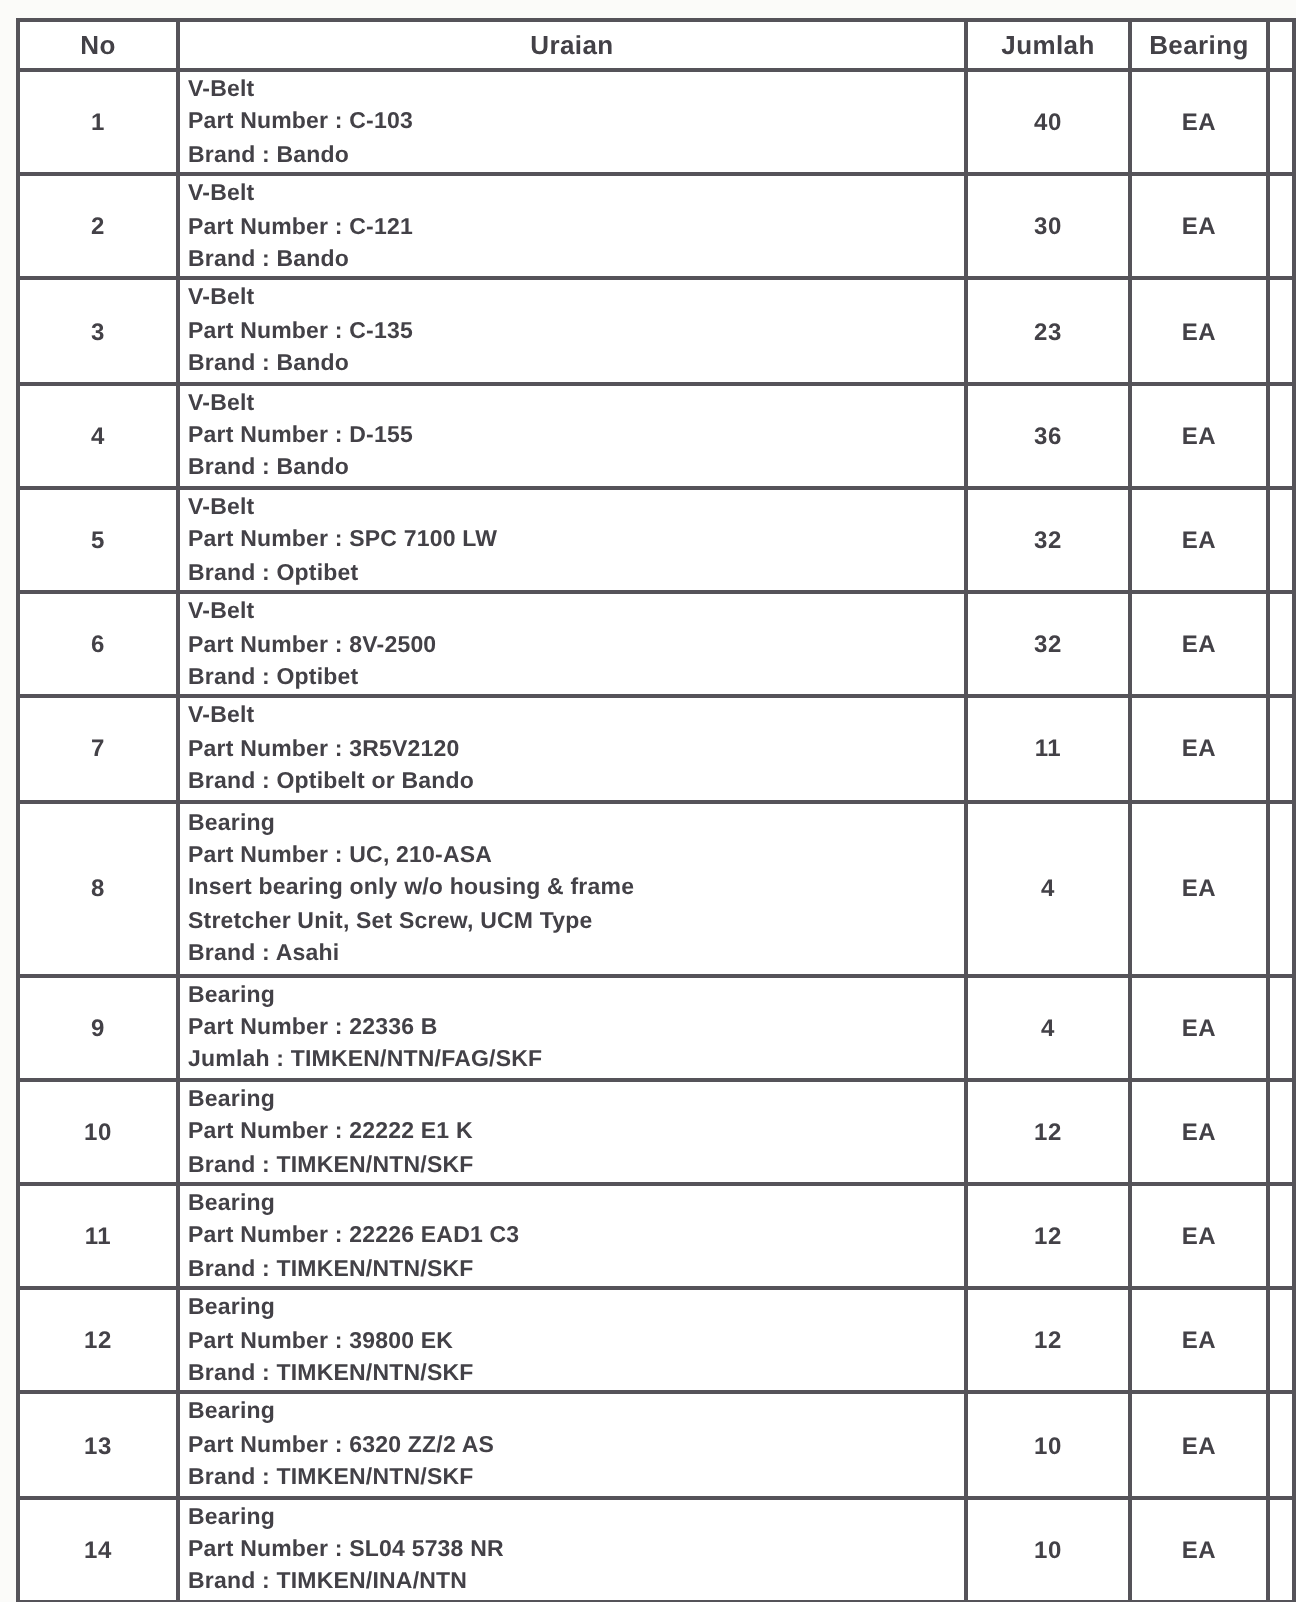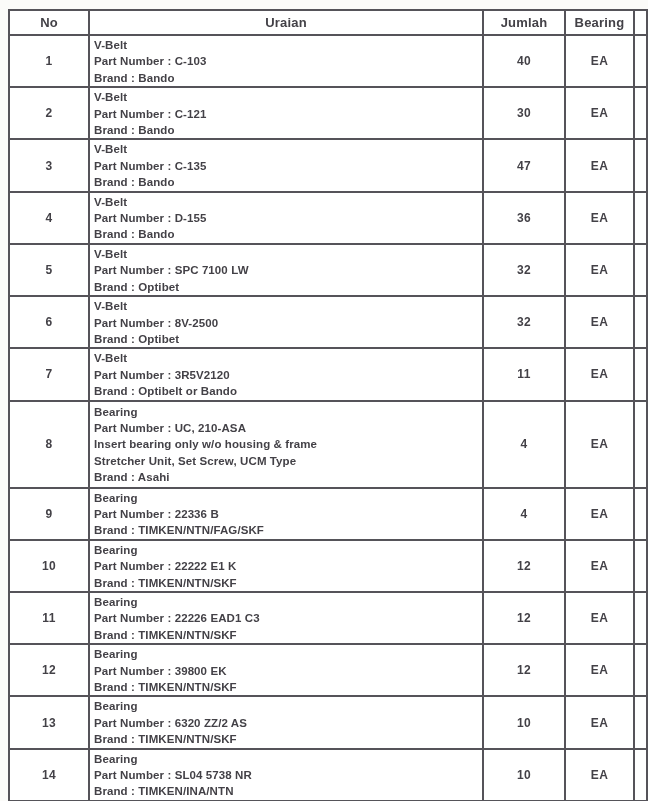--- a/index.html
+++ b/index.html
@@ -111,21 +111,21 @@
     <td class="c-cut"></td>
   </tr>
 
   <tr class="part-row">
     <td class="c-no">3</td>
     <td class="c-uraian">
             <div>V-Belt</div>
             <div>Part Number : C-135</div>
             <div>Brand : Bando</div>
           </td>
-    <td class="c-jumlah">47</td>
+    <td class="c-jumlah">23</td>
     <td class="c-satuan">EA</td>
     <td class="c-cut"></td>
   </tr>
 
   <tr class="part-row">
     <td class="c-no">4</td>
     <td class="c-uraian">
             <div>V-Belt</div>
             <div>Part Number : D-155</div>
             <div>Brand : Bando</div>
@@ -183,21 +183,21 @@
     <td class="c-jumlah">4</td>
     <td class="c-satuan">EA</td>
     <td class="c-cut"></td>
   </tr>
 
   <tr class="part-row">
     <td class="c-no">9</td>
     <td class="c-uraian">
             <div>Bearing</div>
             <div>Part Number : 22336 B</div>
-            <div>Brand : TIMKEN/NTN/FAG/SKF</div>
+            <div>Jumlah : TIMKEN/NTN/FAG/SKF</div>
           </td>
     <td class="c-jumlah">4</td>
     <td class="c-satuan">EA</td>
     <td class="c-cut"></td>
   </tr>
 
   <tr class="part-row">
     <td class="c-no">10</td>
     <td class="c-uraian">
             <div>Bearing</div>

